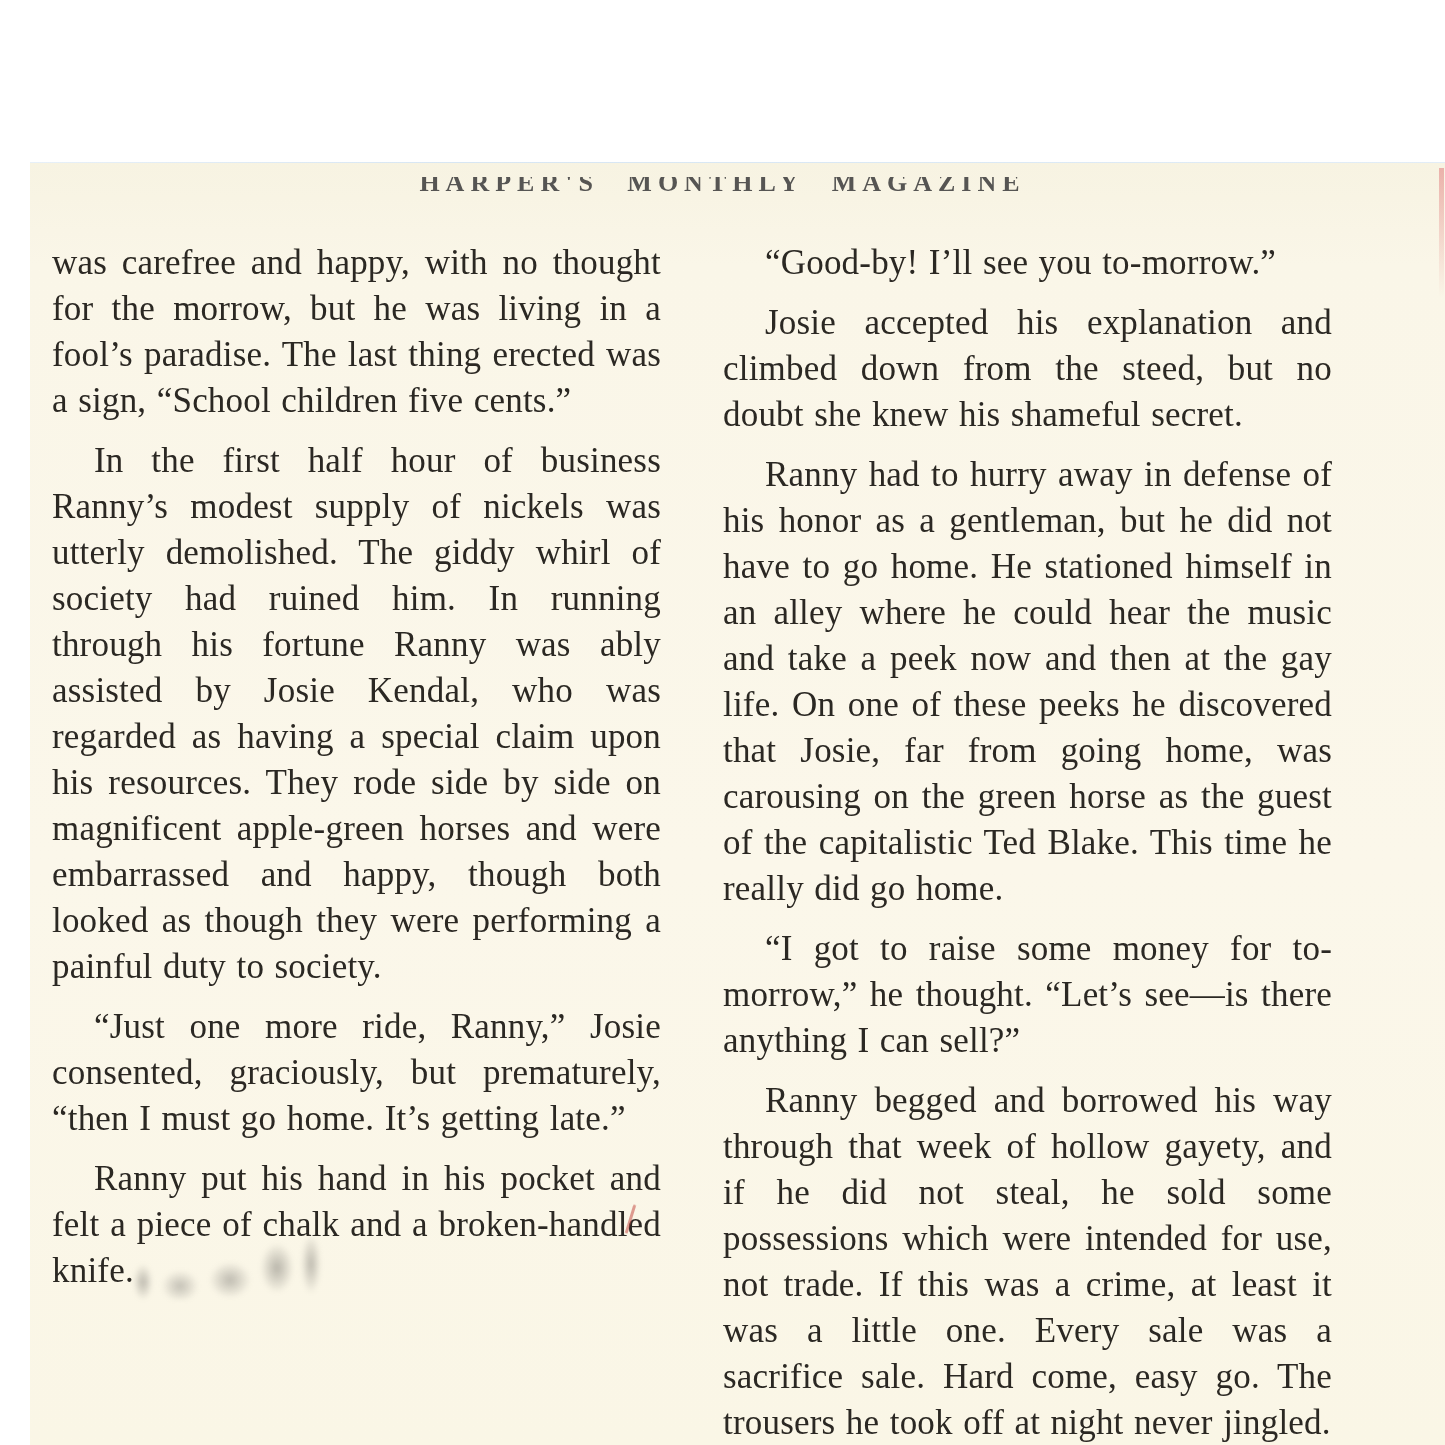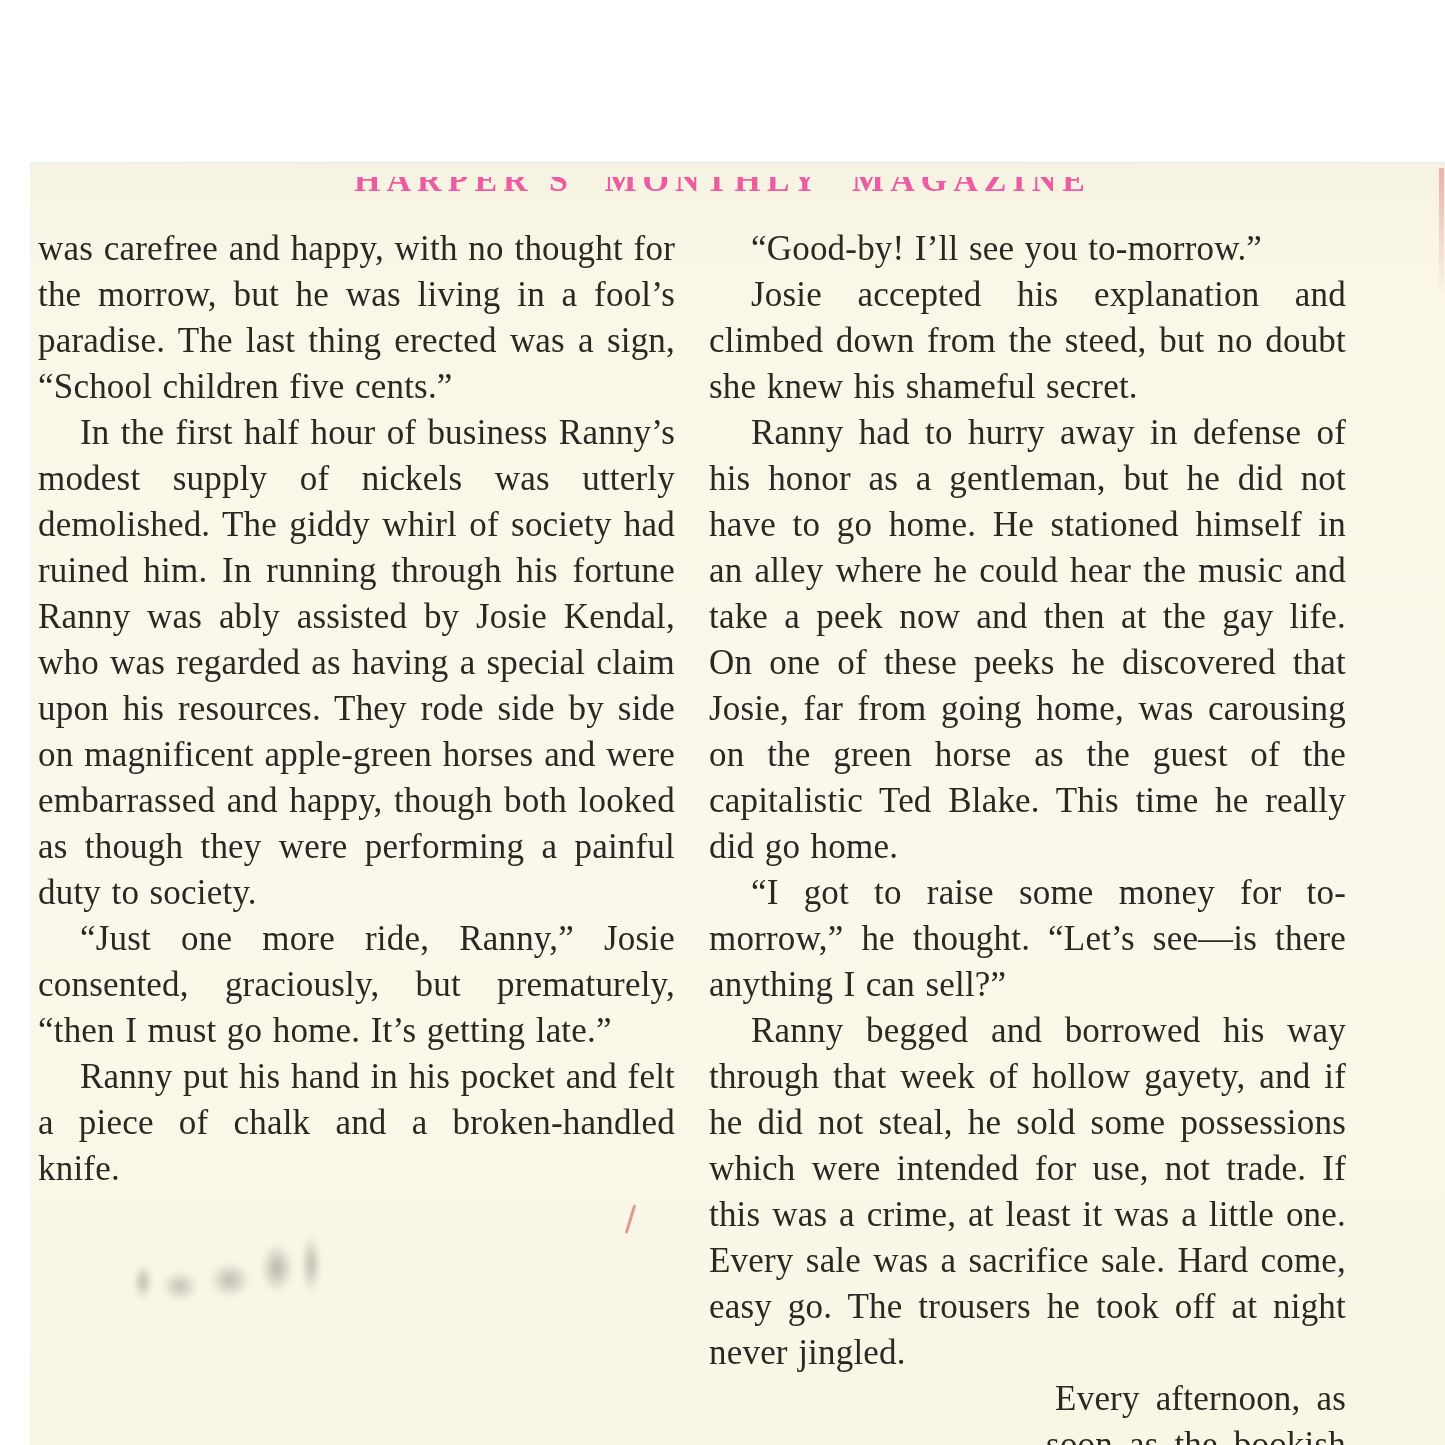--- a/index.html
+++ b/index.html
@@ -32,26 +32,26 @@
   .running-head-clip {
     position: absolute;
     left: 0; top: 177px;
     width: 1445px; height: 23px;
     overflow: hidden;
     text-align: center;
   }
   .running-head-clip .head-text {
     display: inline-block;
     margin-top: -15px;
-    font-size: 34px;
+    font-size: 26px;
     line-height: 34px;
     font-weight: bold;
     letter-spacing: 6px;
     word-spacing: 16px;
-    color: #ec4899;
+    color: #404040;
     opacity: 0.88;
     filter: blur(0.4px);
     white-space: nowrap;
   }
   
   .columns {
     position: absolute;
     left: 38px; top: 226px;
     width: 1308px;
     display: flex;
@@ -59,21 +59,21 @@
   }
   .col {
     width: 637px;
     font-size: 35px;
     line-height: 46px;
     text-align: justify;
     color: #2b2823;
     letter-spacing: 0.2px;
     word-spacing: 1.5px;
   }
-  .col p { margin: 0; }
+  .col p { margin: 14px; }
   .col p.indent { text-indent: 42px; }
   .tail-line {
     text-align: right;
     word-spacing: 7px;
   }
   
   .illus-fragment {
     position: absolute;
     left: 125px; top: 1236px;
     width: 210px; height: 64px;

